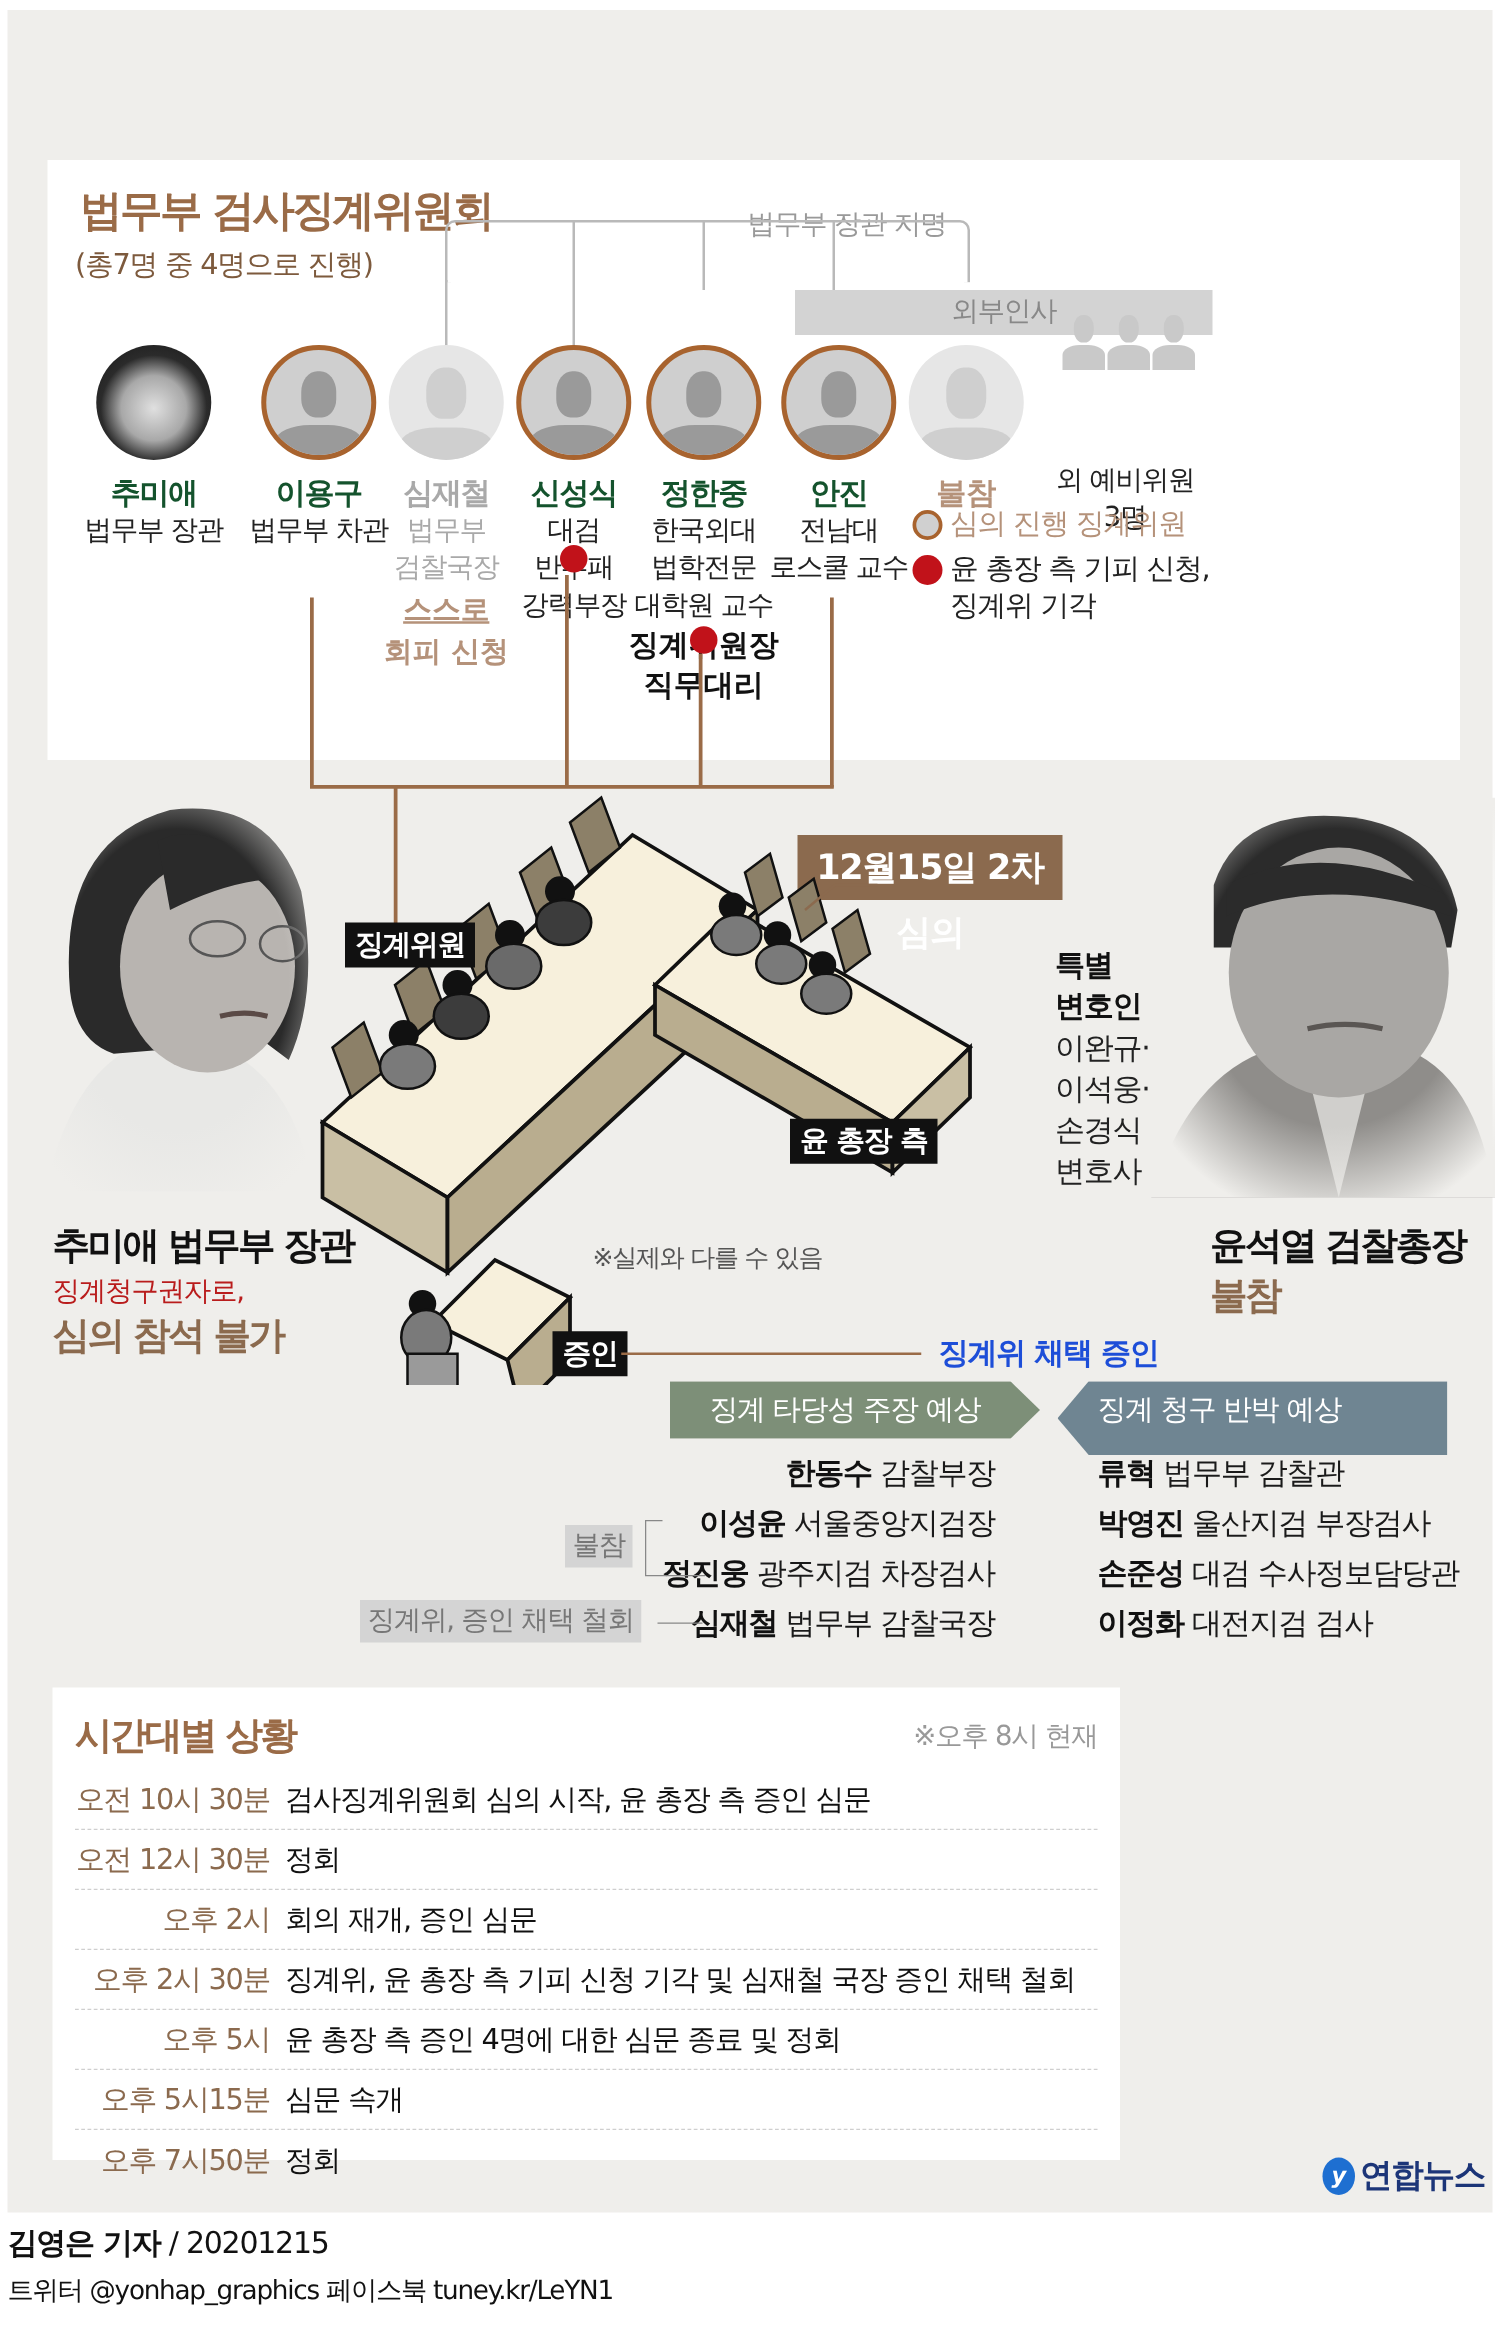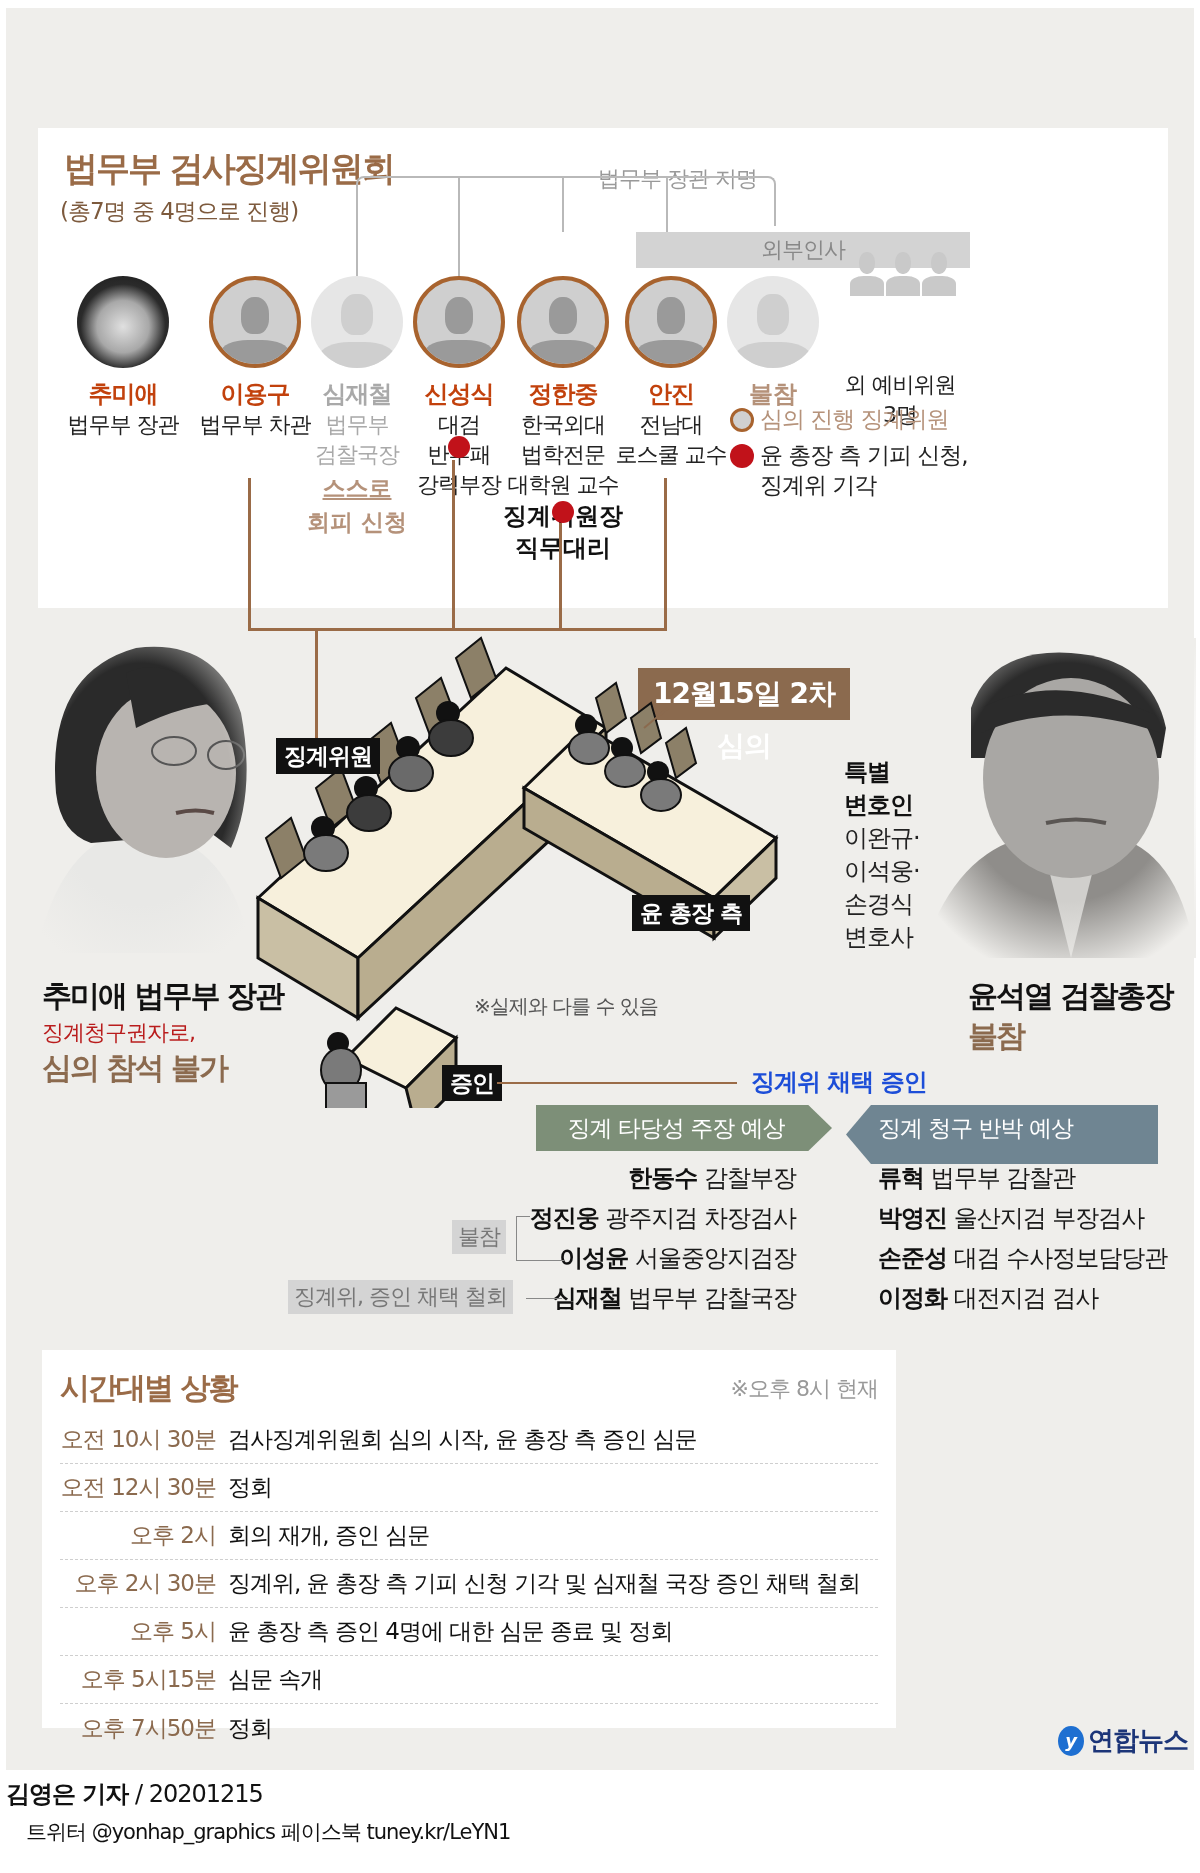--- a/index.html
+++ b/index.html
@@ -22,21 +22,21 @@
   .outside-bar { position: absolute; left: 598px; top: 104px; width: 334px; height: 36px; background: #d3d3d3; color: #888; font-size: 22px; text-align: center; line-height: 36px; letter-spacing: -1px; }
 
   .member { position: absolute; top: 148px; width: 130px; text-align: center; }
   .avatar { width: 92px; height: 92px; border-radius: 50%; margin: 0 auto; position: relative; overflow: hidden; }
   .avatar.active { background: #cfcfcf; border: 4px solid #a8632e; }
   .avatar.inactive { background: #e6e6e6; }
   .avatar .head { position: absolute; left: 50%; top: 20%; width: 34%; height: 44%; margin-left: -17%; background: #9a9a9a; border-radius: 45% 45% 40% 40%; }
   .avatar .body { position: absolute; left: 50%; bottom: -8%; width: 80%; height: 36%; margin-left: -40%; background: #9a9a9a; border-radius: 40% 40% 0 0; }
   .avatar.inactive .head, .avatar.inactive .body { background: #cfcfcf; }
   .avatar.photo { background: radial-gradient(circle at 50% 55%, #e0e0e0 0%, #a8a8a8 38%, #2b2b2b 62%, #161616 100%); }
-  .m-name { font-size: 24px; font-weight: bold; margin-top: 10px; letter-spacing: -1px; color: #c2410c; }
+  .m-name { font-size: 24px; font-weight: bold; margin-top: 10px; letter-spacing: -1px; color: #14532d; }
   .m-role { font-size: 22px; line-height: 30px; letter-spacing: -1px; color: #222; }
   .member.grey .m-name, .member.grey .m-role { color: #a9a9a9; }
   .m-note { font-size: 23px; font-weight: bold; color: #b5927a; line-height: 32px; margin-top: 2px; }
   .m-note u { text-decoration: underline; }
   .m-bold { font-size: 24px; font-weight: bold; color: #111; line-height: 32px; }
   .absent-name { font-size: 24px; font-weight: bold; color: #b5927a; margin-top: 10px; }
 
   .group-icon { position: absolute; display: flex; gap: 2px; }
   .group-icon .p { width: 34px; height: 46px; position: relative; }
   .group-icon .p::before { content: ""; position: absolute; left: 9px; top: 2px; width: 16px; height: 22px; background: #c9c9c9; border-radius: 45%; }
@@ -91,21 +91,21 @@
   .tl-row:last-child { border-bottom: none; }
   .tl-time { width: 168px; text-align: right; font-size: 23px; color: #8b6a4e; padding-right: 12px; letter-spacing: -1px; flex: none; }
   .tl-desc { font-size: 23px; color: #111; letter-spacing: -1px; white-space: nowrap; }
 
   .logo { position: absolute; left: 1052px; top: 1715px; display: flex; align-items: center; gap: 4px; }
   .logo-mark { width: 26px; height: 30px; border-radius: 50%; background: #1e6fd1; color: #fff; font-size: 18px; font-weight: bold; text-align: center; line-height: 30px; font-style: italic; }
   .logo-text { font-size: 26px; font-weight: bold; color: #1c3578; letter-spacing: -1px; }
 
   .credit { position: absolute; left: 6px; top: 1778px; font-size: 24px; color: #111; letter-spacing: -1px; }
   .credit b { font-weight: bold; }
-  .social { position: absolute; left: 6px; top: 1818px; font-size: 21px; color: #111; letter-spacing: -1px; margin-left: 20px; }
+  .social { position: absolute; left: 6px; top: 1818px; font-size: 21px; color: #111; letter-spacing: -1px; }
 </style>
 </head>
 <body>
 
 <div class="canvas">
 
 
   <div class="panel">
     <div class="panel-title">법무부 검사징계위원회</div>
     <div class="panel-sub">(총7명 중 4명으로 진행)</div>
@@ -325,22 +325,22 @@
   <div class="person-left-note">심의 참석 불가</div>
   <div class="person-right-name">윤석열 검찰총장</div>
   <div class="person-right-note">불참</div>
 
   <div class="witness-head">징계위 채택 증인</div>
   <div class="arrow-green">징계 타당성 주장 예상</div>
   <div class="arrow-grey">징계 청구 반박 예상</div>
 
   <div class="wit-left">
     <div><b>한동수</b> <span>감찰부장</span></div>
+    <div><b>이성윤</b> <span>서울중앙지검장</span></div>
     <div><b>정진웅</b> <span>광주지검 차장검사</span></div>
-    <div><b>이성윤</b> <span>서울중앙지검장</span></div>
     <div><b>심재철</b> <span>법무부 감찰국장</span></div>
   </div>
   <div class="wit-right">
     <div><b>류혁</b> <span>법무부 감찰관</span></div>
     <div><b>박영진</b> <span>울산지검 부장검사</span></div>
     <div><b>손준성</b> <span>대검 수사정보담당관</span></div>
     <div><b>이정화</b> <span>대전지검 검사</span></div>
   </div>
 
   <div class="grey-tag" style="left:446px; top:1212px;">불참</div>

